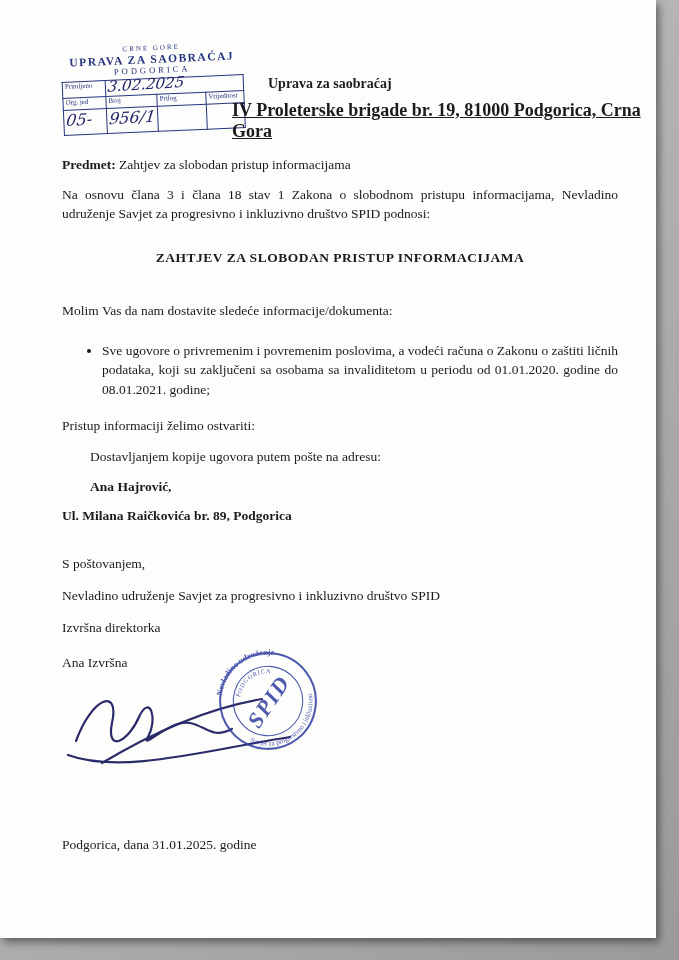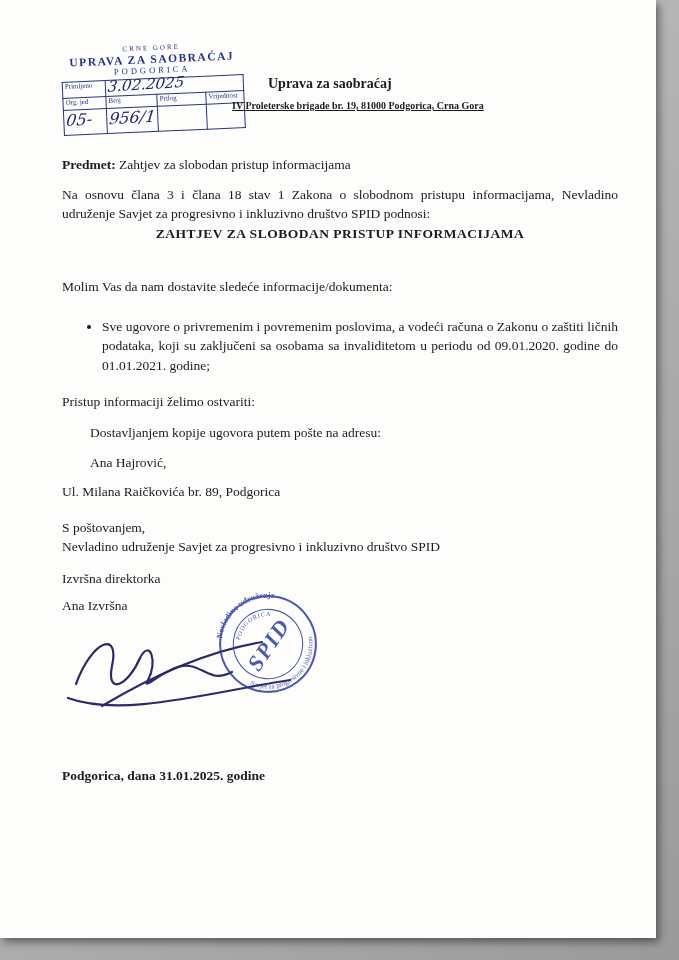--- a/index.html
+++ b/index.html
@@ -33,46 +33,46 @@
   .stamp-table .valrow td{height:24px;}
   .handwrite{
     font-family:"DejaVu Serif",serif;font-style:italic;color:#232368;
     font-size:15px;transform:skewX(-10deg) rotate(-1deg);display:inline-block;
     line-height:1;position:relative;top:-2px;
   }
   .handwrite.num{font-size:16px;top:2px;}
 
   
   .recipient{position:absolute;left:268px;top:76px;font-size:14px;font-weight:bold;}
-  .recipient-addr{position:absolute;left:232px;top:100px;font-size:10px;font-weight:bold;text-decoration:underline;}
+  .recipient-addr{position:absolute;left:232px;top:100px;font-size:18px;font-weight:bold;text-decoration:underline;}
 
   
   .subject{margin-bottom:10px;}
   .subject b{font-weight:bold;}
-  .intro{text-align:justify;}
+  .intro{text-align:justify;margin-bottom:24px;}
   .doc-title{text-align:center;font-weight:bold;letter-spacing:.5px;font-size:13.5px;margin-bottom:34px;}
   .molim{margin-bottom:20px;}
   ul.req{margin:0 0 16px 0;padding-left:40px;}
   ul.req li{text-align:justify;margin:0;}
   .gap12{margin-bottom:12px;}
   .gap10{margin-bottom:10px;margin-left:28px;}
-  .bold-line{font-weight:normal;}
-  .street{margin-bottom:16px;}
-  .spost{}
+  .bold-line{font-weight:bold;}
+  .street{margin-bottom:28px;}
+  .spost{margin-bottom:13px;}
   .org-line{margin-bottom:12px;}
-  .role-line{margin-bottom:8px;}
+  .role-line{margin-bottom:16px;}
 
   
   .sig-area{position:relative;height:130px;margin-top:4px;}
   .sig-svg{position:absolute;left:0px;top:2px;}
   .round-stamp{
     position:absolute;left:140px;top:-42px;width:132px;height:132px;
     transform:rotate(-38deg);opacity:.85;
   }
-  .footer-line{margin-top:16px;font-weight:bold;}
+  .footer-line{margin-top:28px;}
 </style>
 </head>
 <body>
 
 <div class="page">
 
   <div class="stamp-box">
     <div class="tiny">CRNE GORE</div>
     <div class="title">UPRAVA ZA SAOBRAĆAJ</div>
     <div class="subtitle">PODGORICA</div>
@@ -110,21 +110,21 @@
   <div class="body-col">
     <p class="subject"><b>Predmet:</b><span> Zahtjev za slobodan pristup informacijama</span></p>
 
     <p class="intro">Na osnovu člana 3 i člana 18 stav 1 Zakona o slobodnom pristupu informacijama, Nevladino udruženje Savjet za progresivno i inkluzivno društvo SPID podnosi:</p>
 
     <p class="doc-title">ZAHTJEV ZA SLOBODAN PRISTUP INFORMACIJAMA</p>
 
     <p class="molim">Molim Vas da nam dostavite sledeće informacije/dokumenta:</p>
 
     <ul class="req">
-      <li>Sve ugovore o privremenim i povremenim poslovima, a vodeći računa o Zakonu o zaštiti ličnih podataka, koji su zaključeni sa osobama sa invaliditetom u periodu od 09.01.2020. godine do 01.01.2021. godine;</li>
+      <li>Sve ugovore o privremenim i povremenim poslovima, a vodeći računa o Zakonu o zaštiti ličnih podataka, koji su zaključeni sa osobama sa invaliditetom u periodu od 01.01.2020. godine do 08.01.2021. godine;</li>
     </ul>
 
     <p class="gap12">Pristup informaciji želimo ostvariti:</p>
     <p class="gap10">Dostavljanjem kopije ugovora putem pošte na adresu:</p>
 
     <p class="bold-line gap10">Ana Hajrović,</p>
     <p class="bold-line street">Ul. Milana Raičkovića br. 89, Podgorica</p>
 
     <p class="spost">S poštovanjem,</p>
     <p class="org-line">Nevladino udruženje Savjet za progresivno i inkluzivno društvo SPID</p>

